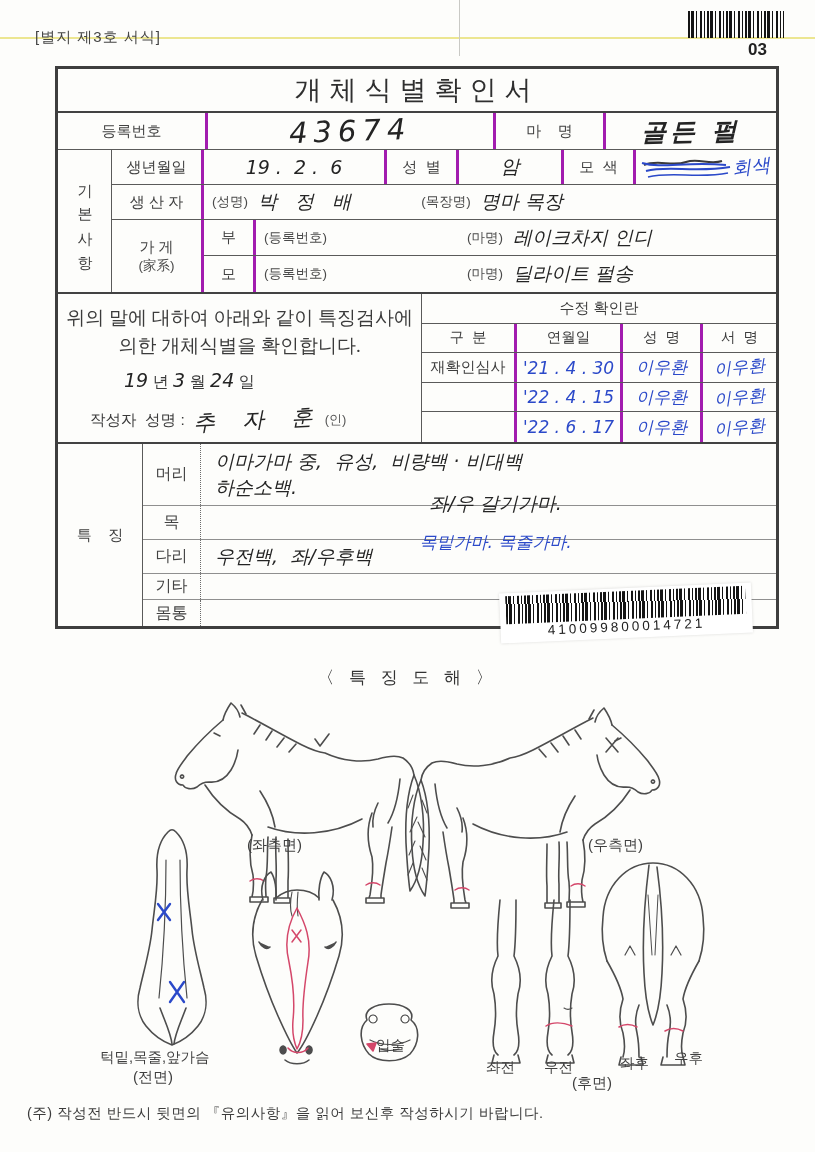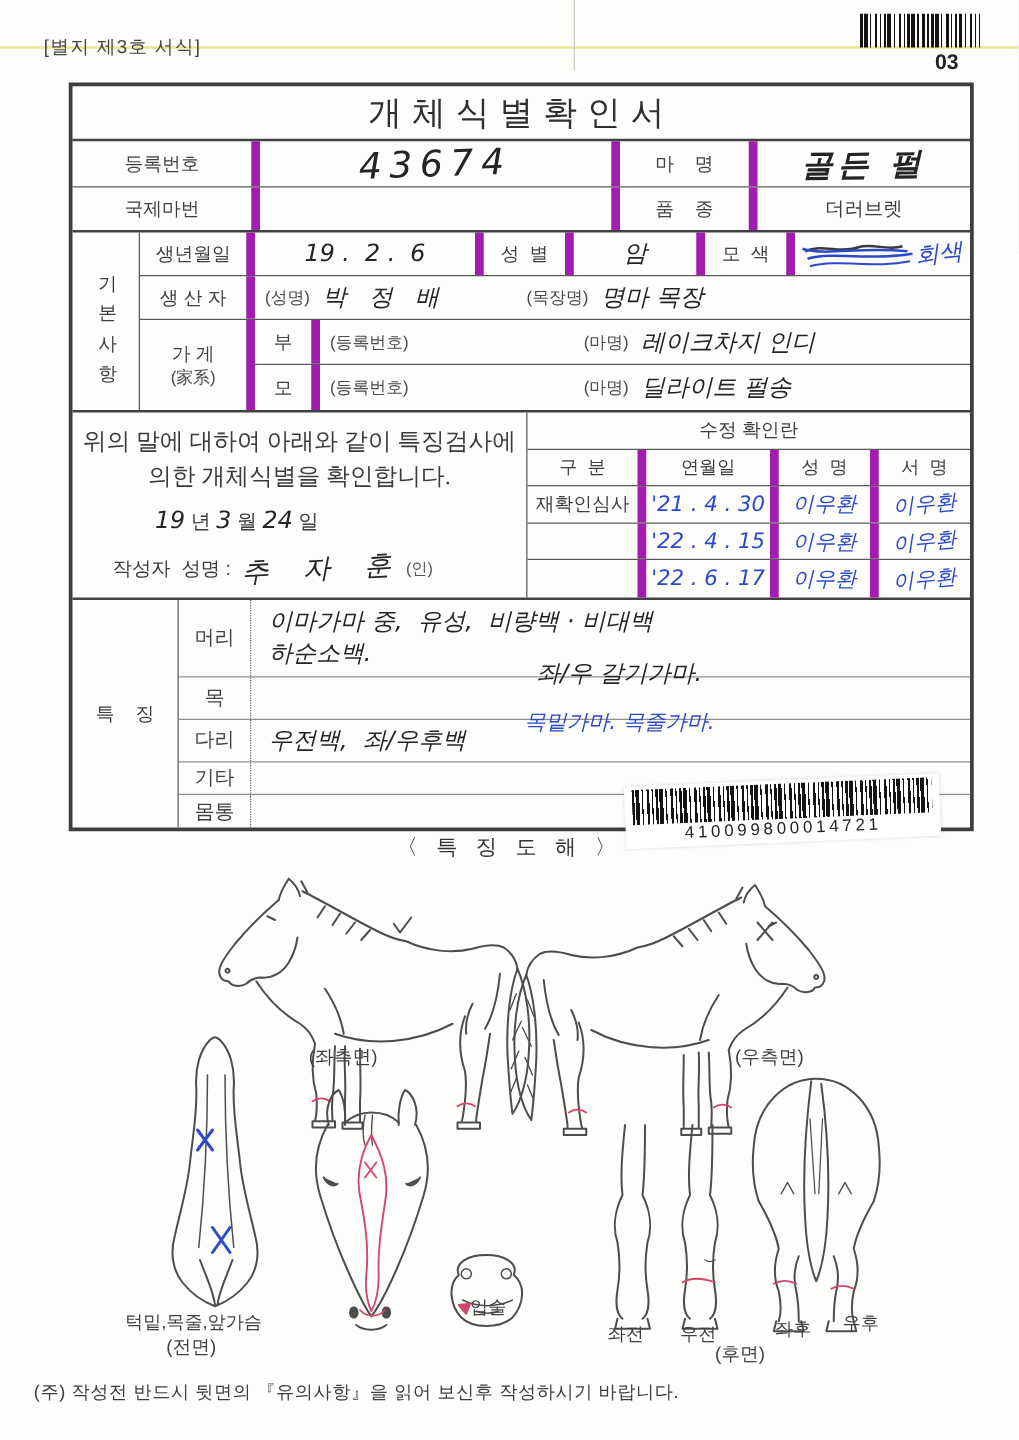--- a/index.html
+++ b/index.html
@@ -15,21 +15,21 @@
       #141414 3px,#141414 6px,transparent 6px,transparent 8px,#141414 8px,#141414 9px,
       transparent 9px,transparent 12px,#141414 12px,#141414 14px,transparent 14px,transparent 16px,
       #141414 16px,#141414 17px,transparent 17px,transparent 19px);}
   .pageno{font-weight:bold;font-size:17px;color:#222;}
   .formref{font-size:15px;color:#454545;letter-spacing:1px;}
   
   .form{left:55px;top:66px;width:718px;border:3px solid #3e3e3e;background:transparent;}
   .row{display:flex;border-bottom:1px solid #5a5a5a;box-sizing:border-box;}
   .row.thick{border-bottom:2px solid #424242;}
   .row:last-child{border-bottom:none;}
-  .cell{display:flex;align-items:center;justify-content:center;border-right:7px solid #a21caf;box-sizing:border-box;}
+  .cell{display:flex;align-items:center;justify-content:center;border-right:3px solid #a21caf;box-sizing:border-box;}
   .cell.last{border-right:none;}
   .col{display:flex;flex-direction:column;box-sizing:border-box;}
   .flex1{flex:1;}
   .lbl{font-size:15px;color:#414141;}
   .title-row{height:44px;align-items:center;justify-content:center;display:flex;}
   .form-title{font-size:27px;letter-spacing:8px;color:#2f2f2f;font-weight:500;}
   
   .hw{font-family:"DejaVu Sans",sans-serif;font-style:italic;color:#242424;white-space:pre;}
   .hw-num{font-size:29px;letter-spacing:6px;transform:rotate(-2deg);}
   .hw-name{font-size:25px;font-weight:bold;letter-spacing:4px;transform:rotate(-1deg);}
@@ -87,28 +87,20 @@
       <div class="cell lbl pre" style="width:150px;">등록번호</div>
       <div class="cell" style="width:288px;">
         <span class="hw hw-num">43674</span>
       </div>
       <div class="cell lbl pre" style="width:110px;">마    명</div>
       <div class="cell last flex1">
         <span class="hw hw-name">골든 펄</span>
       </div>
     </div>
 
-    <div class="row thick" style="height:36px;">
-      <div class="cell lbl pre" style="width:150px;">국제마번</div>
-      <div class="cell" style="width:288px;">
-        <span></span>
-      </div>
-      <div class="cell lbl pre" style="width:110px;">품    종</div>
-      <div class="cell last flex1" style="font-size:15.5px;">더러브렛</div>
-    </div>
 
     <div class="row thick" style="height:144px;">
       <div class="vlabel" style="width:54px;">기본사항</div>
       <div class="col flex1">
 
         <div class="row" style="height:36px;">
           <div class="cell lbl pre" style="width:92px;">생년월일</div>
           <div class="cell" style="width:183px;">
             <span class="hw hw-md">19 .  2 .  6</span>
           </div>

